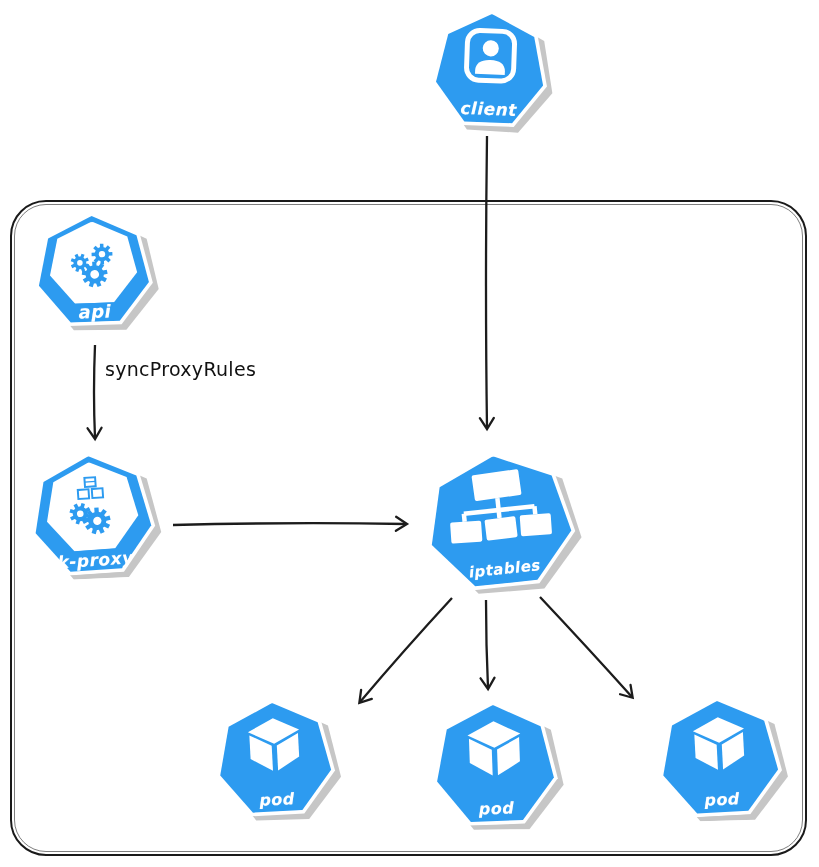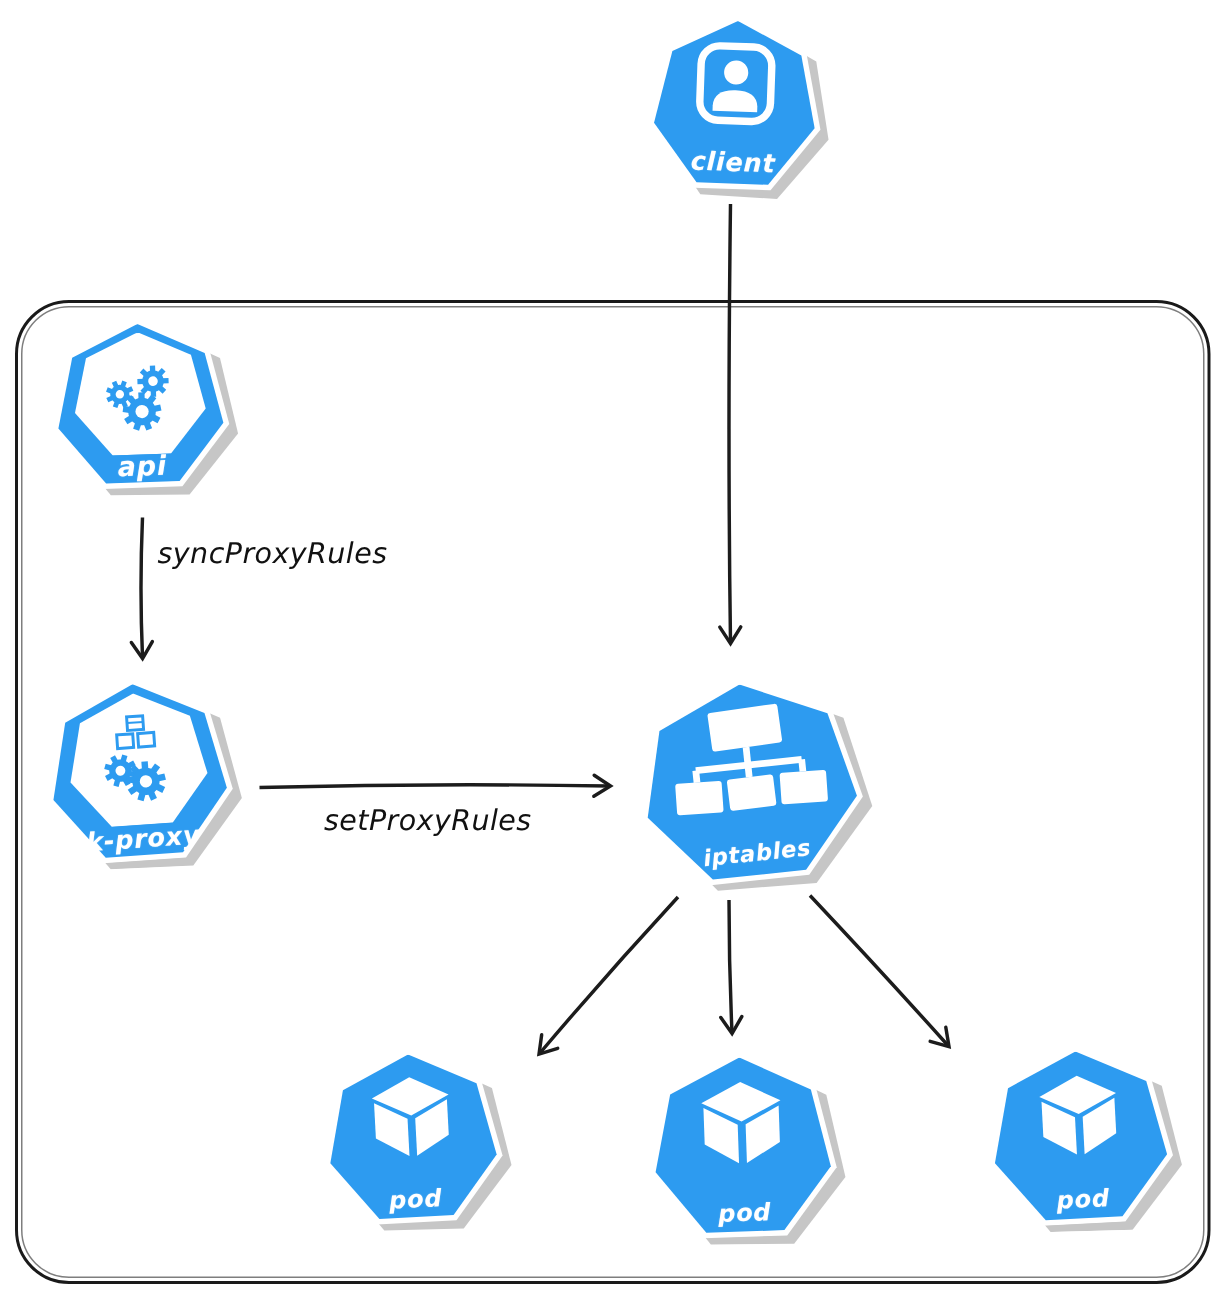--- a/index.html
+++ b/index.html
@@ -67,21 +67,20 @@
     color:#fff;
     font-style:italic;
     font-weight:600;
     letter-spacing:.5px;
     text-shadow:0 0 1px rgba(255,255,255,.4);
   }
   .edge-label{
     position:absolute; z-index:3;
     color:#111;
     font-size:19px;
-    font-style:italic;
     letter-spacing:.3px;
     white-space:nowrap;
     text-align:right;
   }
 </style>
 </head>
 <body>
 
 <div id="canvas">
 
@@ -95,21 +94,20 @@
     </defs>
     <path d="M487,136 Q485,290 487,428" fill="none" stroke="#1c1c1c" stroke-width="2.3" marker-end="url(#ah)"></path>
     <path d="M95,345 Q93,392 95,438" fill="none" stroke="#1c1c1c" stroke-width="2.3" marker-end="url(#ah)"></path>
     <path d="M173,525 Q290,522 406,524" fill="none" stroke="#1c1c1c" stroke-width="2.3" marker-end="url(#ah)"></path>
     <path d="M452,598 Q404,650 360,702" fill="none" stroke="#1c1c1c" stroke-width="2.3" marker-end="url(#ah)"></path>
     <path d="M486,600 Q486,645 488,688" fill="none" stroke="#1c1c1c" stroke-width="2.3" marker-end="url(#ah)"></path>
     <path d="M540,597 Q588,648 632,697" fill="none" stroke="#1c1c1c" stroke-width="2.3" marker-end="url(#ah)"></path>
   </svg>
 
   <div class="edge-label" style="left:105px;top:358px;">syncProxyRules</div>
-  <div class="edge-label" style="left:216px;top:536px;">setProxyRules</div>
 
   <div class="node" style="left:431px;top:10px;width:118px;height:122px;--rot:2deg">
     <div class="hep shadow"></div>
     <div class="hep rim"></div>
     <div class="hep fill"></div>
     <div class="content">
       <svg class="icon" width="62" height="62" viewBox="0 0 100 100" style="margin-top:16px">
         <rect x="12" y="8" width="76" height="80" rx="20" fill="none" stroke="#fff" stroke-width="8"></rect>
         <circle cx="50" cy="36" r="13" fill="#fff"></circle>
         <path d="M26,78 L26,72 Q27,55 50,55 Q73,55 74,72 L74,78 Z" fill="#fff"></path>

